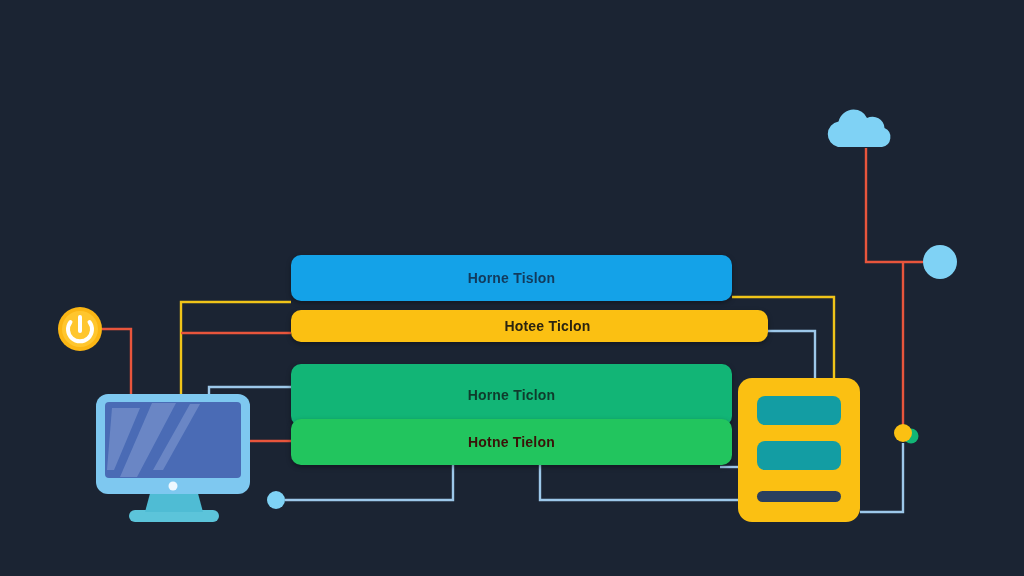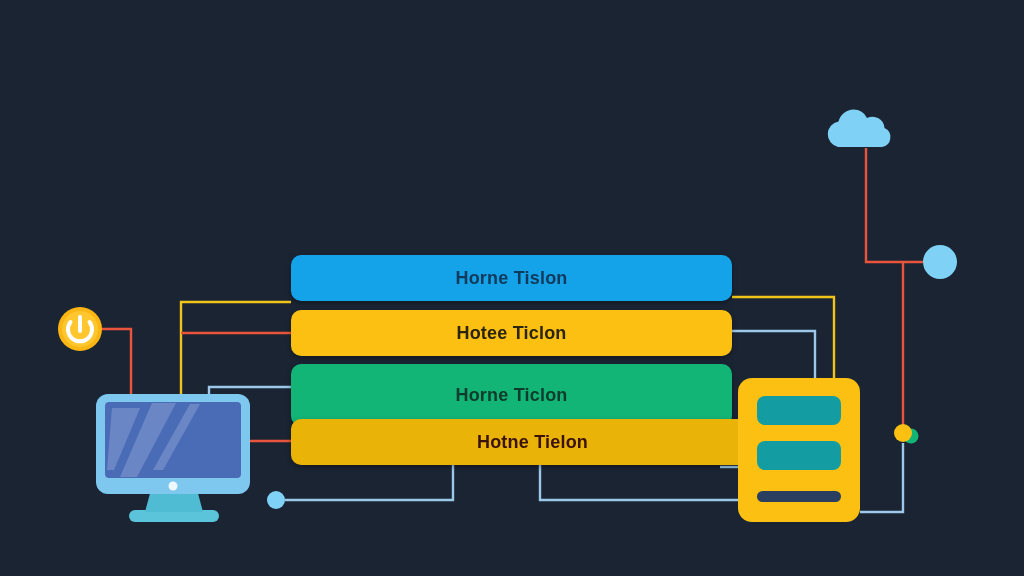--- a/index.html
+++ b/index.html
@@ -26,29 +26,29 @@
   }
   .bar {
     position: absolute;
     display: flex;
     align-items: center;
     justify-content: center;
     border-radius: 10px;
     box-shadow: 0 2px 5px rgba(0,0,0,0.35);
   }
   .bar-label {
-    font-size: 18px;
+    font-size: 14px;
     font-weight: bold;
     letter-spacing: 0.2px;
     white-space: nowrap;
   }
   .bar-1 { background: #14a2e8; }
   .bar-2 { background: #fbc012; }
   .bar-3 { background: #12b576; }
-  .bar-4 { background: #eab308; padding-left: 21px; }
+  .bar-4 { background: #22c55e; }
   .lbl-1 { color: #123a5c; }
   .lbl-2 { color: #2b2410; }
   .lbl-3 { color: #0f3b2c; }
   .lbl-4 { color: #3a1208; }
 </style>
 </head>
 <body>
 
 <div id="stage">
 
@@ -78,21 +78,21 @@
     <path d="M 903 262 L 903 425" fill="none" stroke="#e8553c" stroke-width="2.4"></path>
 
     <path d="M 903 443 L 903 512 L 860 512" fill="none" stroke="#9dc8ea" stroke-width="2.4"></path>
 
   </svg>
 
   <div class="bar bar-1" style="left:291px; top:255px; width:441px; height:46px;">
     <span class="bar-label lbl-1">Horne Tislon</span>
   </div>
 
-  <div class="bar bar-2" style="left:291px; top:310px; width:441px; height:46px;">
+  <div class="bar bar-2" style="left:291px; top:310px; width:441px; height:32px;padding-left:36px;">
     <span class="bar-label lbl-2">Hotee Ticlon</span>
   </div>
 
   <div class="bar bar-3" style="left:291px; top:364px; width:441px; height:62px;">
     <span class="bar-label lbl-3">Horne Ticlon</span>
   </div>
 
   <div class="bar bar-4" style="left:291px; top:419px; width:441px; height:46px;">
     <span class="bar-label lbl-4">Hotne Tielon</span>
   </div>

